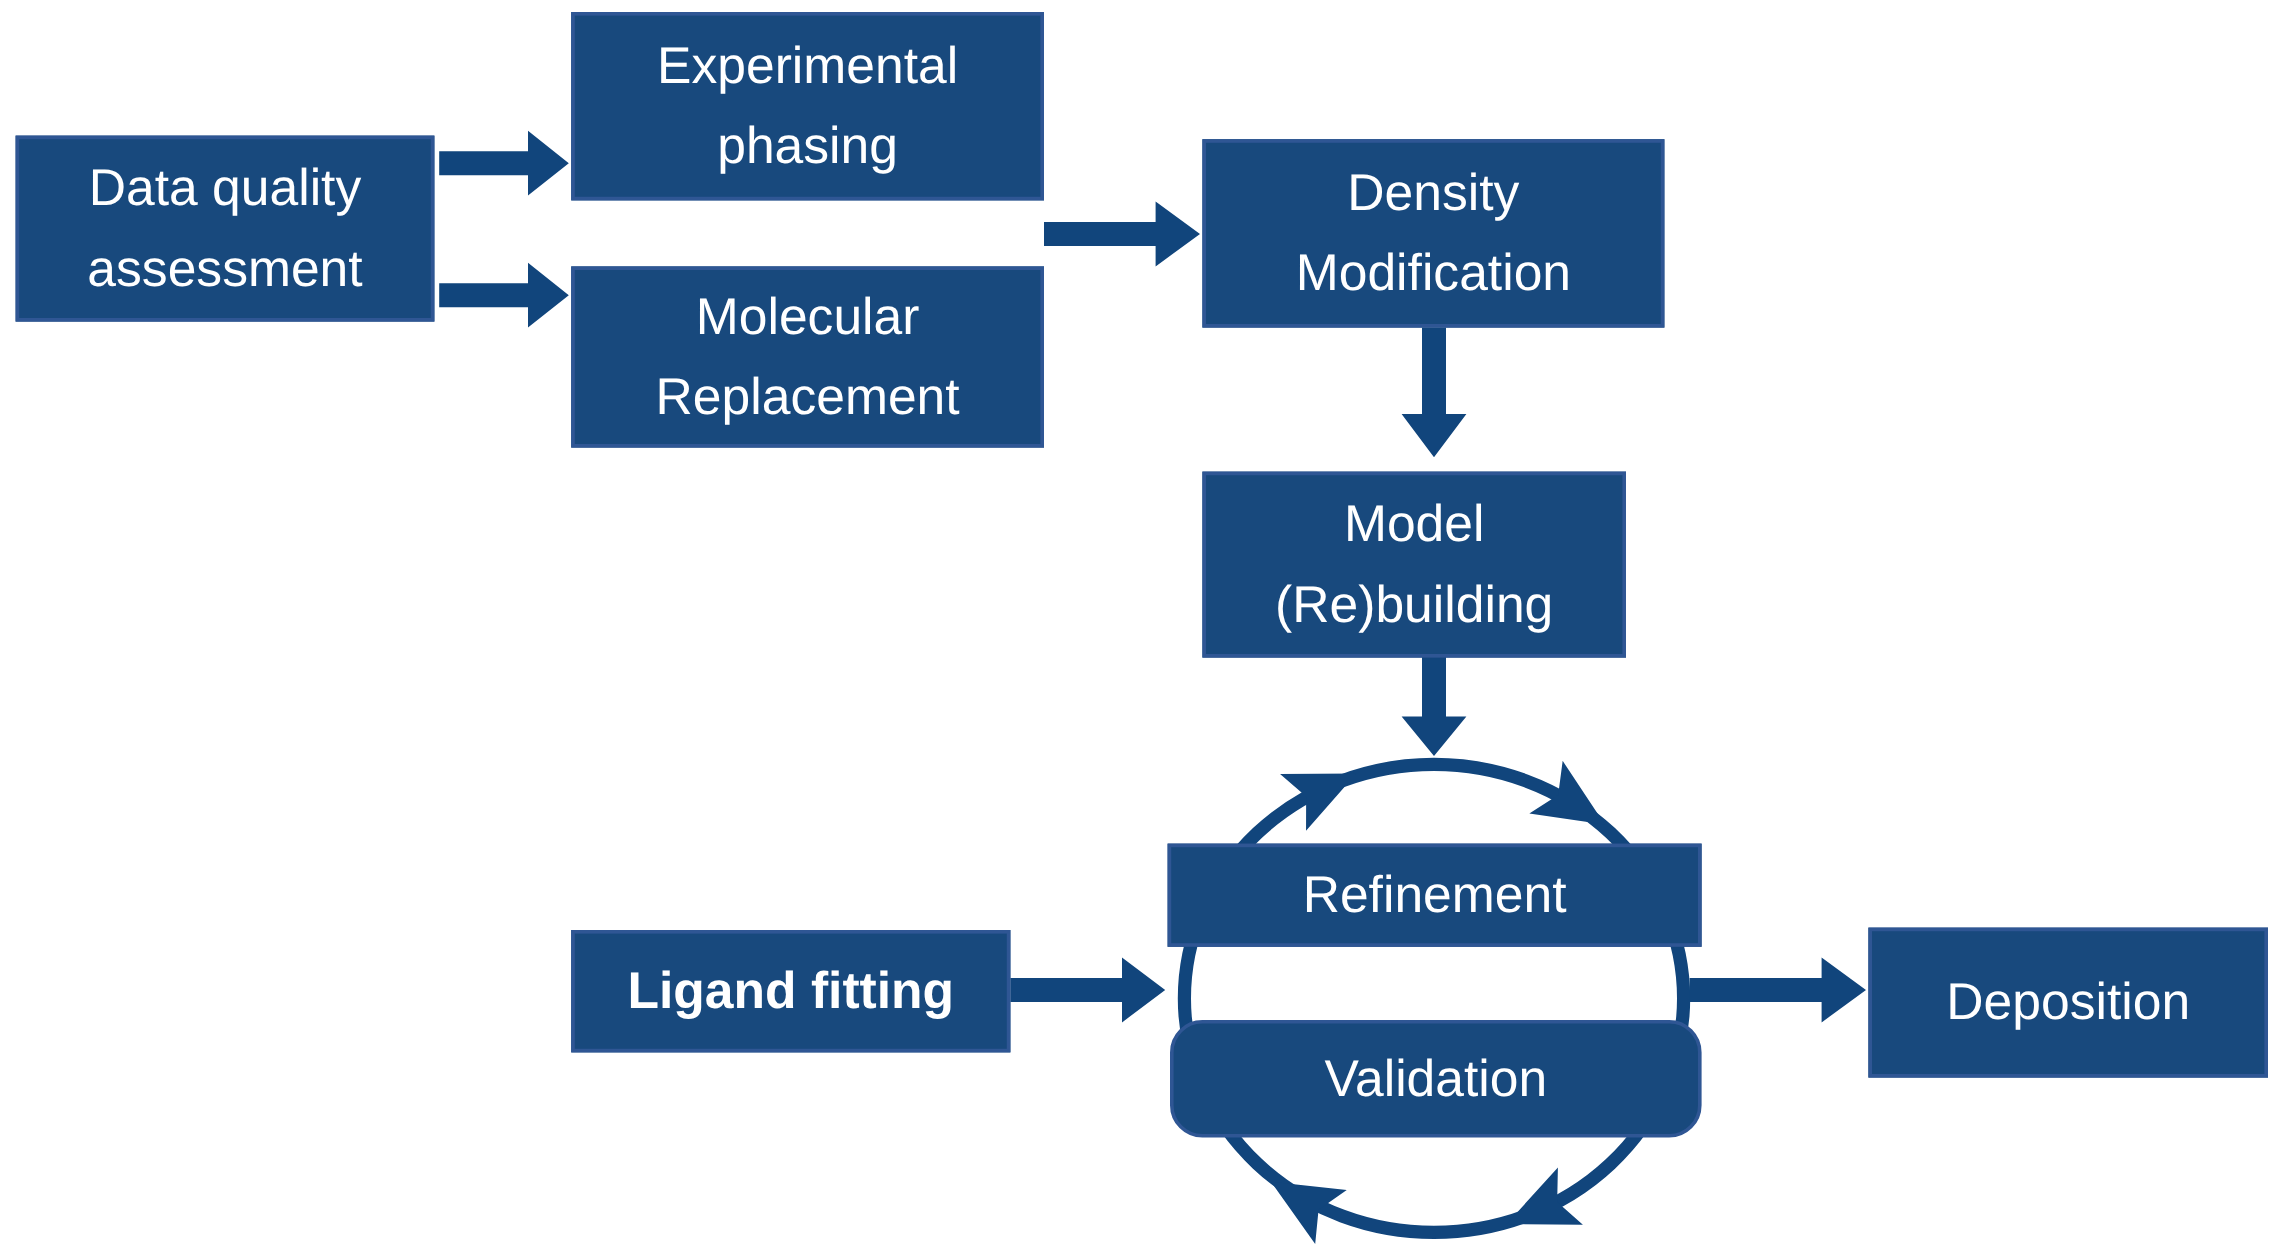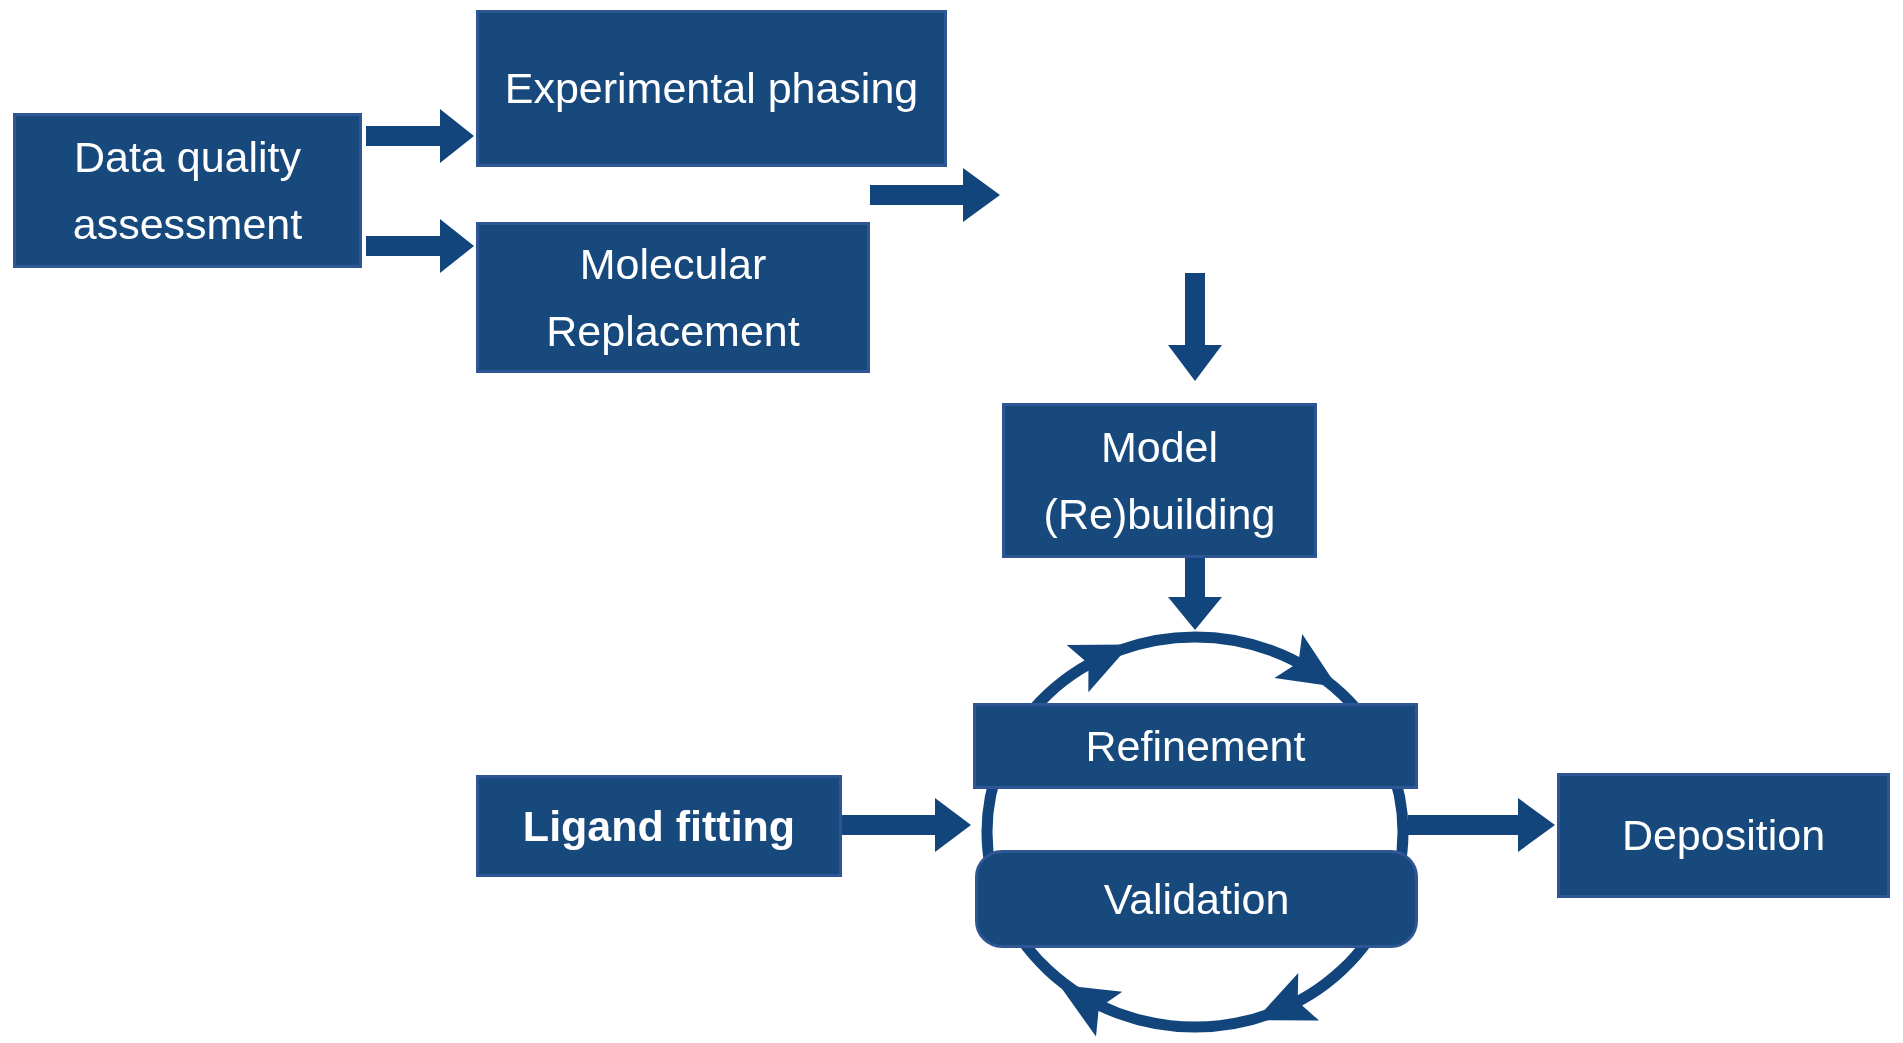--- a/index.html
+++ b/index.html
@@ -17,24 +17,24 @@
     position:absolute;z-index:2;box-sizing:border-box;
     background:var(--box-fill,#18497D);
     border:3px solid var(--box-border,#2F5694);
     color:var(--text,#fff);
     display:flex;align-items:center;justify-content:center;
     text-align:center;
     font-size:43px;line-height:1.55;
     padding:0 12px;
   }
   .n-dqa{left:13px;top:113px;width:349px;height:155px;padding:0 24px;}
-  .n-exp{left:476px;top:10px;width:471px;height:157px;padding:0 24px;}
+  .n-exp{left:476px;top:10px;width:394px;height:157px;padding:0 24px;}
   .n-mol{left:476px;top:222px;width:394px;height:151px;padding:16px 24px;align-items:center;}
   .n-den{left:1002px;top:116px;width:385px;height:157px;padding:0 30px;}
-  .n-mod{left:1002px;top:403px;width:315px;height:155px;padding:0 42px;}
+  .n-mod{left:1002px;top:393px;width:353px;height:155px;padding:0 42px;}
   .n-ref{left:973px;top:703px;width:445px;height:86px;}
   .n-val{left:975px;top:850px;width:443px;height:98px;border-radius:27px;}
   .n-lig{left:476px;top:775px;width:366px;height:102px;font-weight:bold;}
   .n-dep{left:1557px;top:773px;width:333px;height:125px;}
 </style>
 </head>
 <body>
 
 <div id="stage">
 
@@ -61,20 +61,23 @@
   </div>
 
   <div class="node n-exp">
     <span>Experimental phasing</span>
   </div>
 
   <div class="node n-mol">
     <span>Molecular Replacement</span>
   </div>
 
+  <div class="node n-den">
+    <span>Density Modification</span>
+  </div>
 
   <div class="node n-mod">
     <span>Model (Re)building</span>
   </div>
 
   <div class="node n-ref">
     <span>Refinement</span>
   </div>
 
   <div class="node n-val">

